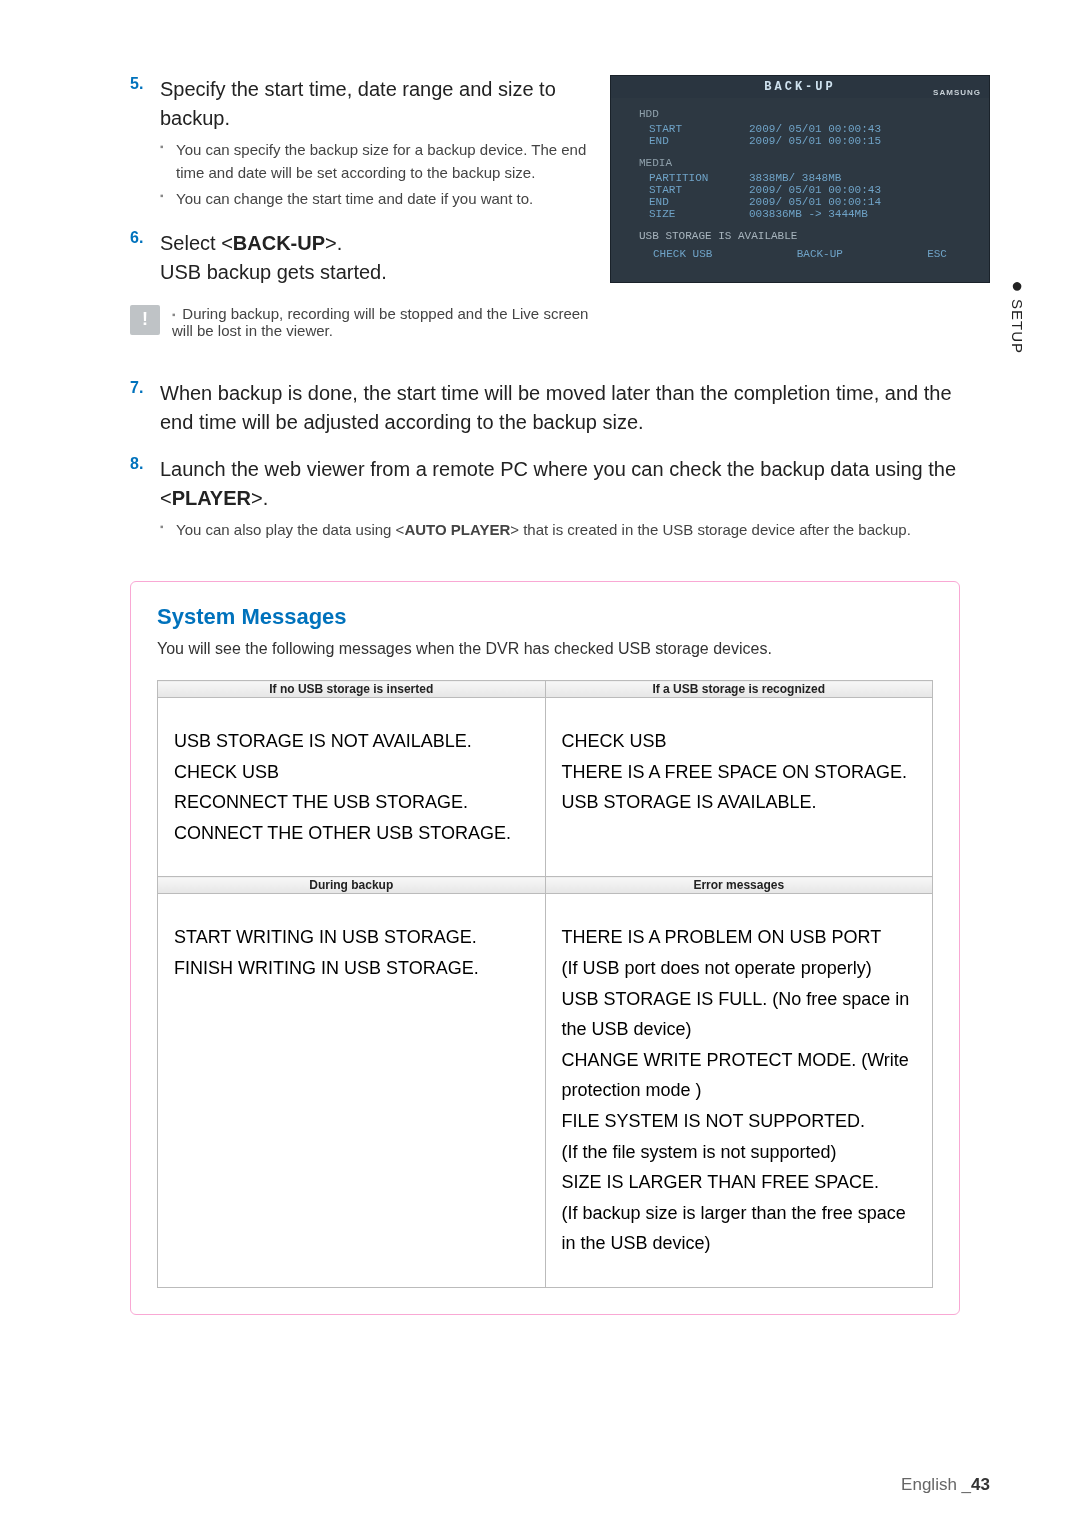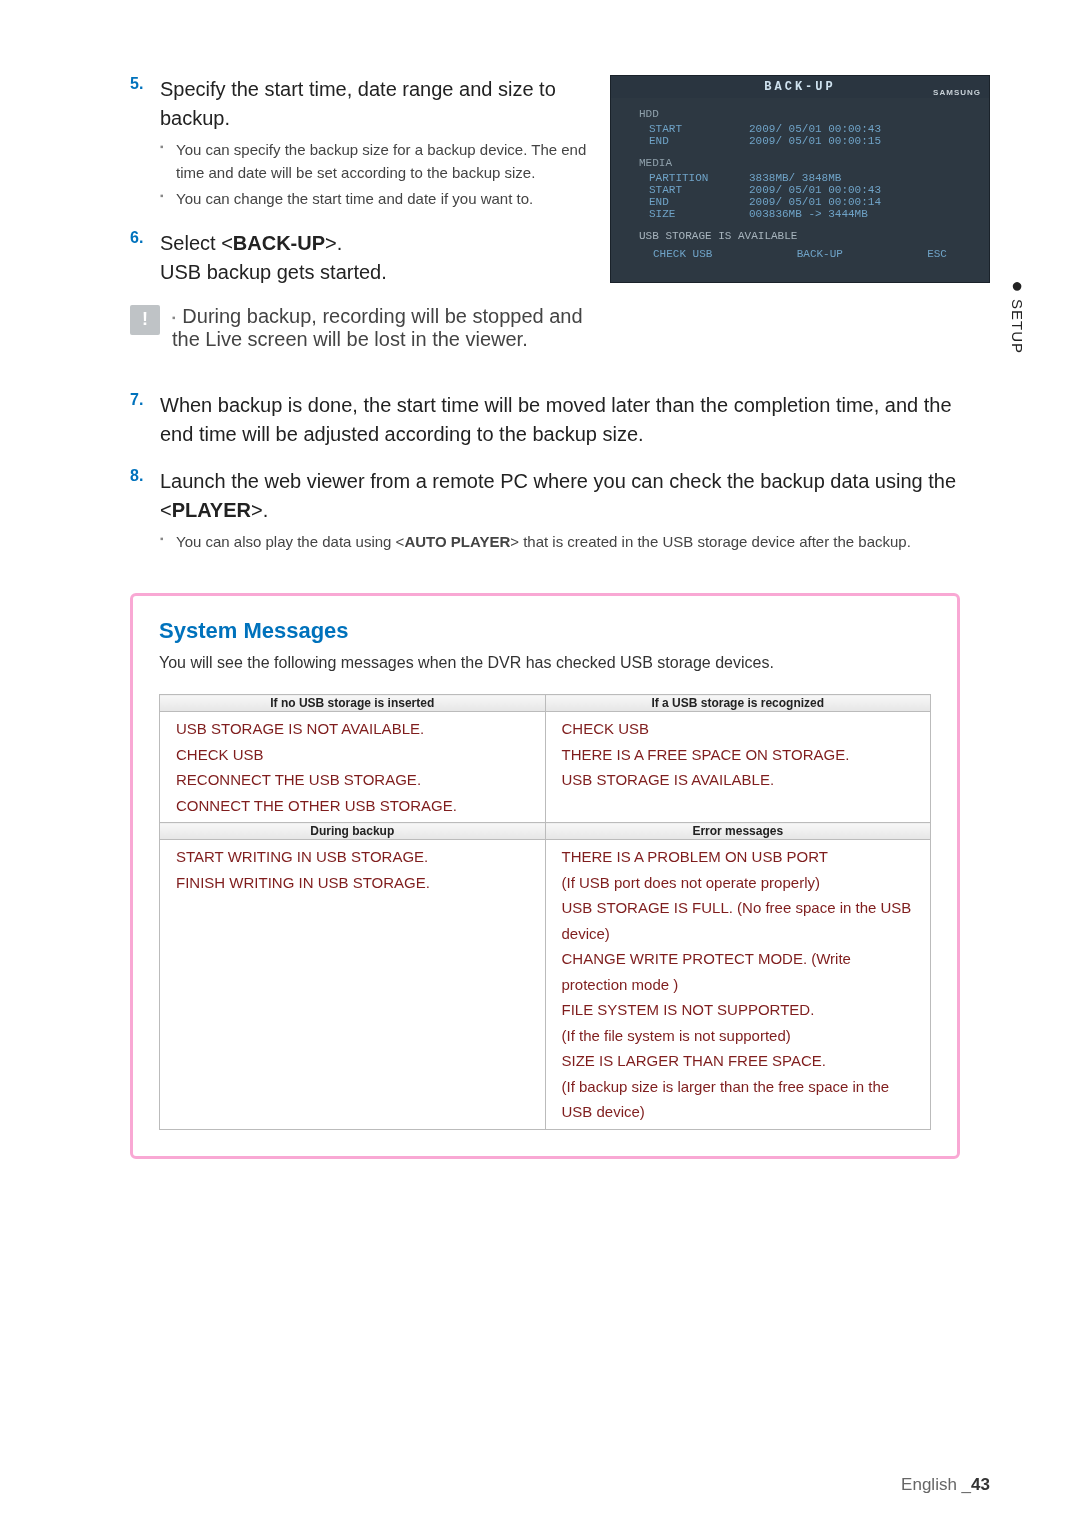--- a/index.html
+++ b/index.html
@@ -33,21 +33,21 @@
   .sub{list-style:none; padding:0; margin:6px 0 0 0;}
   .sub li{position:relative; padding-left:16px; font-size:15px; color:#444; line-height:1.5; margin-bottom:4px;}
   .sub li::before{content:"▪"; position:absolute; left:0; top:0; font-size:10px; color:#888;}
   b.inline{font-weight:bold;}
   .left-col{width:480px;}
   .note-row{display:flex; align-items:flex-start; gap:12px; margin-top:10px;}
   .note-icon{
     width:30px; height:30px; background:#bfc3c6; display:flex; align-items:center; justify-content:center;
     color:#fff; font-weight:bold; font-size:18px; border-radius:2px; flex:0 0 auto;
   }
-  .note-text{font-size:20px; color:#444;}
+  .note-text{font-size:15px; color:#444;}
   .note-text::before{content:"▪ "; color:#888; font-size:10px; vertical-align:middle; margin-right:4px;}
 
   
   .panel{
     position:absolute; top:75px; right:90px; width:380px;
     background:var(--panel-bg); color:var(--panel-text);
     font-family:"Courier New", monospace; font-size:11px;
     border:1px solid #1a222a;
   }
   .panel-title{
@@ -66,31 +66,31 @@
 
   
   .side-tab{
     position:absolute; right:38px; top:275px; width:50px; text-align:center;
   }
   .side-dot{font-size:20px; color:#222; line-height:1;}
   .side-label{writing-mode:vertical-rl; text-orientation:mixed; font-size:15px; letter-spacing:1px; margin-top:4px; display:inline-block;}
 
   
   .sys-section{
-    margin-top:40px; border:3px solid #f9a8d4; border-radius:6px; padding:22px 26px 26px;
+    margin-top:40px; border:1px solid #f9a8d4; border-radius:6px; padding:22px 26px 26px;
   }
   .sys-title{font-size:22px; color:#0072bc; font-weight:bold; margin-bottom:10px;}
   .sys-sub{font-size:16px; color:#333; margin-bottom:22px;}
   .sys-grid{width:100%; border-collapse:collapse; table-layout:fixed; border:1px solid #bbb; border-radius:4px;}
   .sys-grid th{
     background:linear-gradient(#f7f7f7,#e6e6e6);
     font-weight:bold; font-size:12px; border:1px solid #bbb;margin-top:41px;
   }
   .sys-grid td{
-    border:1px solid #bbb; vertical-align:top; padding:4px 16px; font-size:15px; line-height:1.7; color:#7f1d1d;
+    border:1px solid #bbb; vertical-align:top; padding:28px 16px; font-size:18px; line-height:1.7; color:#000000;
   }
 
   .footer{
     position:absolute; bottom:35px; right:90px; font-size:17px; color:#666;
   }
   .footer .pg{font-weight:bold; color:#333;}
 
   .after-panel{margin-top:10px;}
   .wide-steps{clear:both; padding-top:10px;}
 </style>

